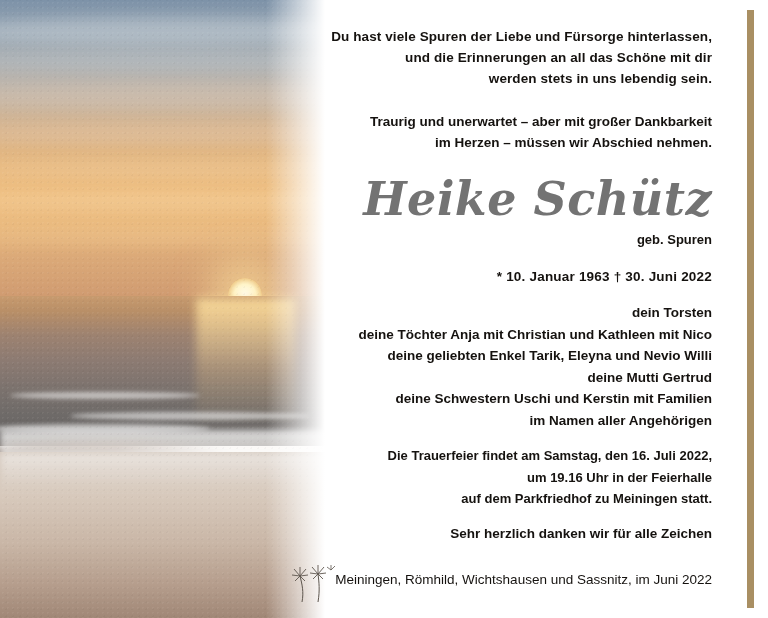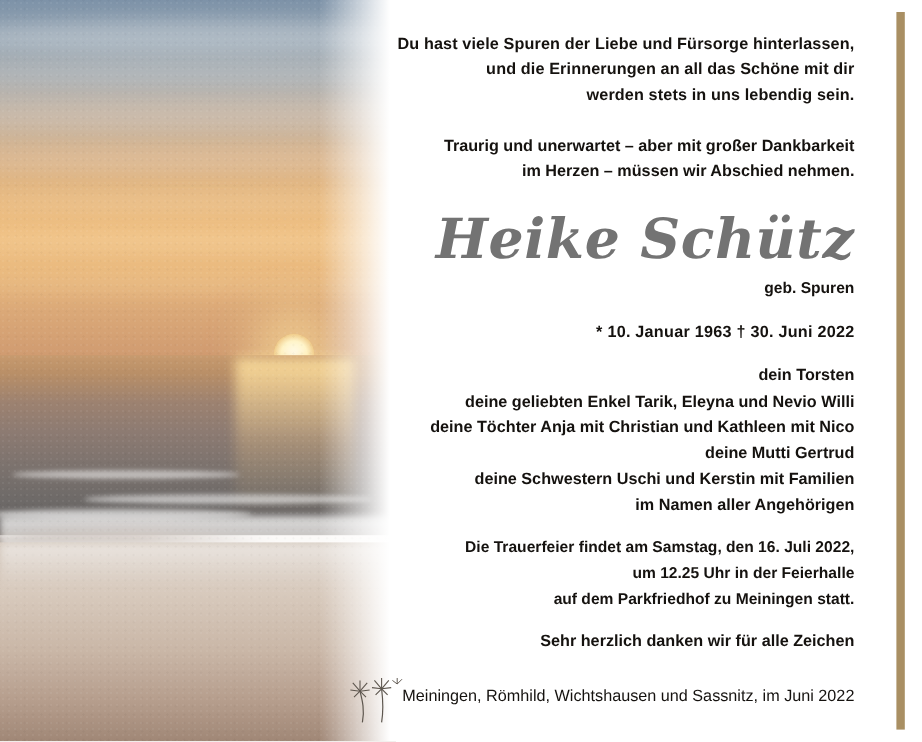--- a/index.html
+++ b/index.html
@@ -353,30 +353,30 @@
     </div>
 
     <div class="name">Heike Schütz</div>
 
     <div class="maiden">geb. Spuren</div>
 
     <div class="dates">* 10. Januar 1963  † 30. Juni 2022</div>
 
     <div class="family">
       <span class="line">dein Torsten</span>
+      <span class="line">deine Töchter Anja mit Christian und Kathleen mit Nico</span>
       <span class="line">deine geliebten Enkel Tarik, Eleyna und Nevio Willi</span>
-      <span class="line">deine Töchter Anja mit Christian und Kathleen mit Nico</span>
       <span class="line">deine Mutti Gertrud</span>
       <span class="line">deine Schwestern Uschi und Kerstin mit Familien</span>
       <span class="line">im Namen aller Angehörigen</span>
     </div>
 
     <div class="ceremony">
       <span class="line">Die Trauerfeier findet am Samstag, den 16. Juli 2022,</span>
-      <span class="line">um 12.25 Uhr in der Feierhalle</span>
+      <span class="line">um 19.16 Uhr in der Feierhalle</span>
       <span class="line">auf dem Parkfriedhof zu Meiningen statt.</span>
     </div>
 
     <div class="thanks">
       <span class="line">Sehr herzlich danken wir für alle Zeichen</span>
     </div>
 
     <div class="places">Meiningen, Römhild, Wichtshausen und Sassnitz, im Juni 2022</div>
 
   </div>

